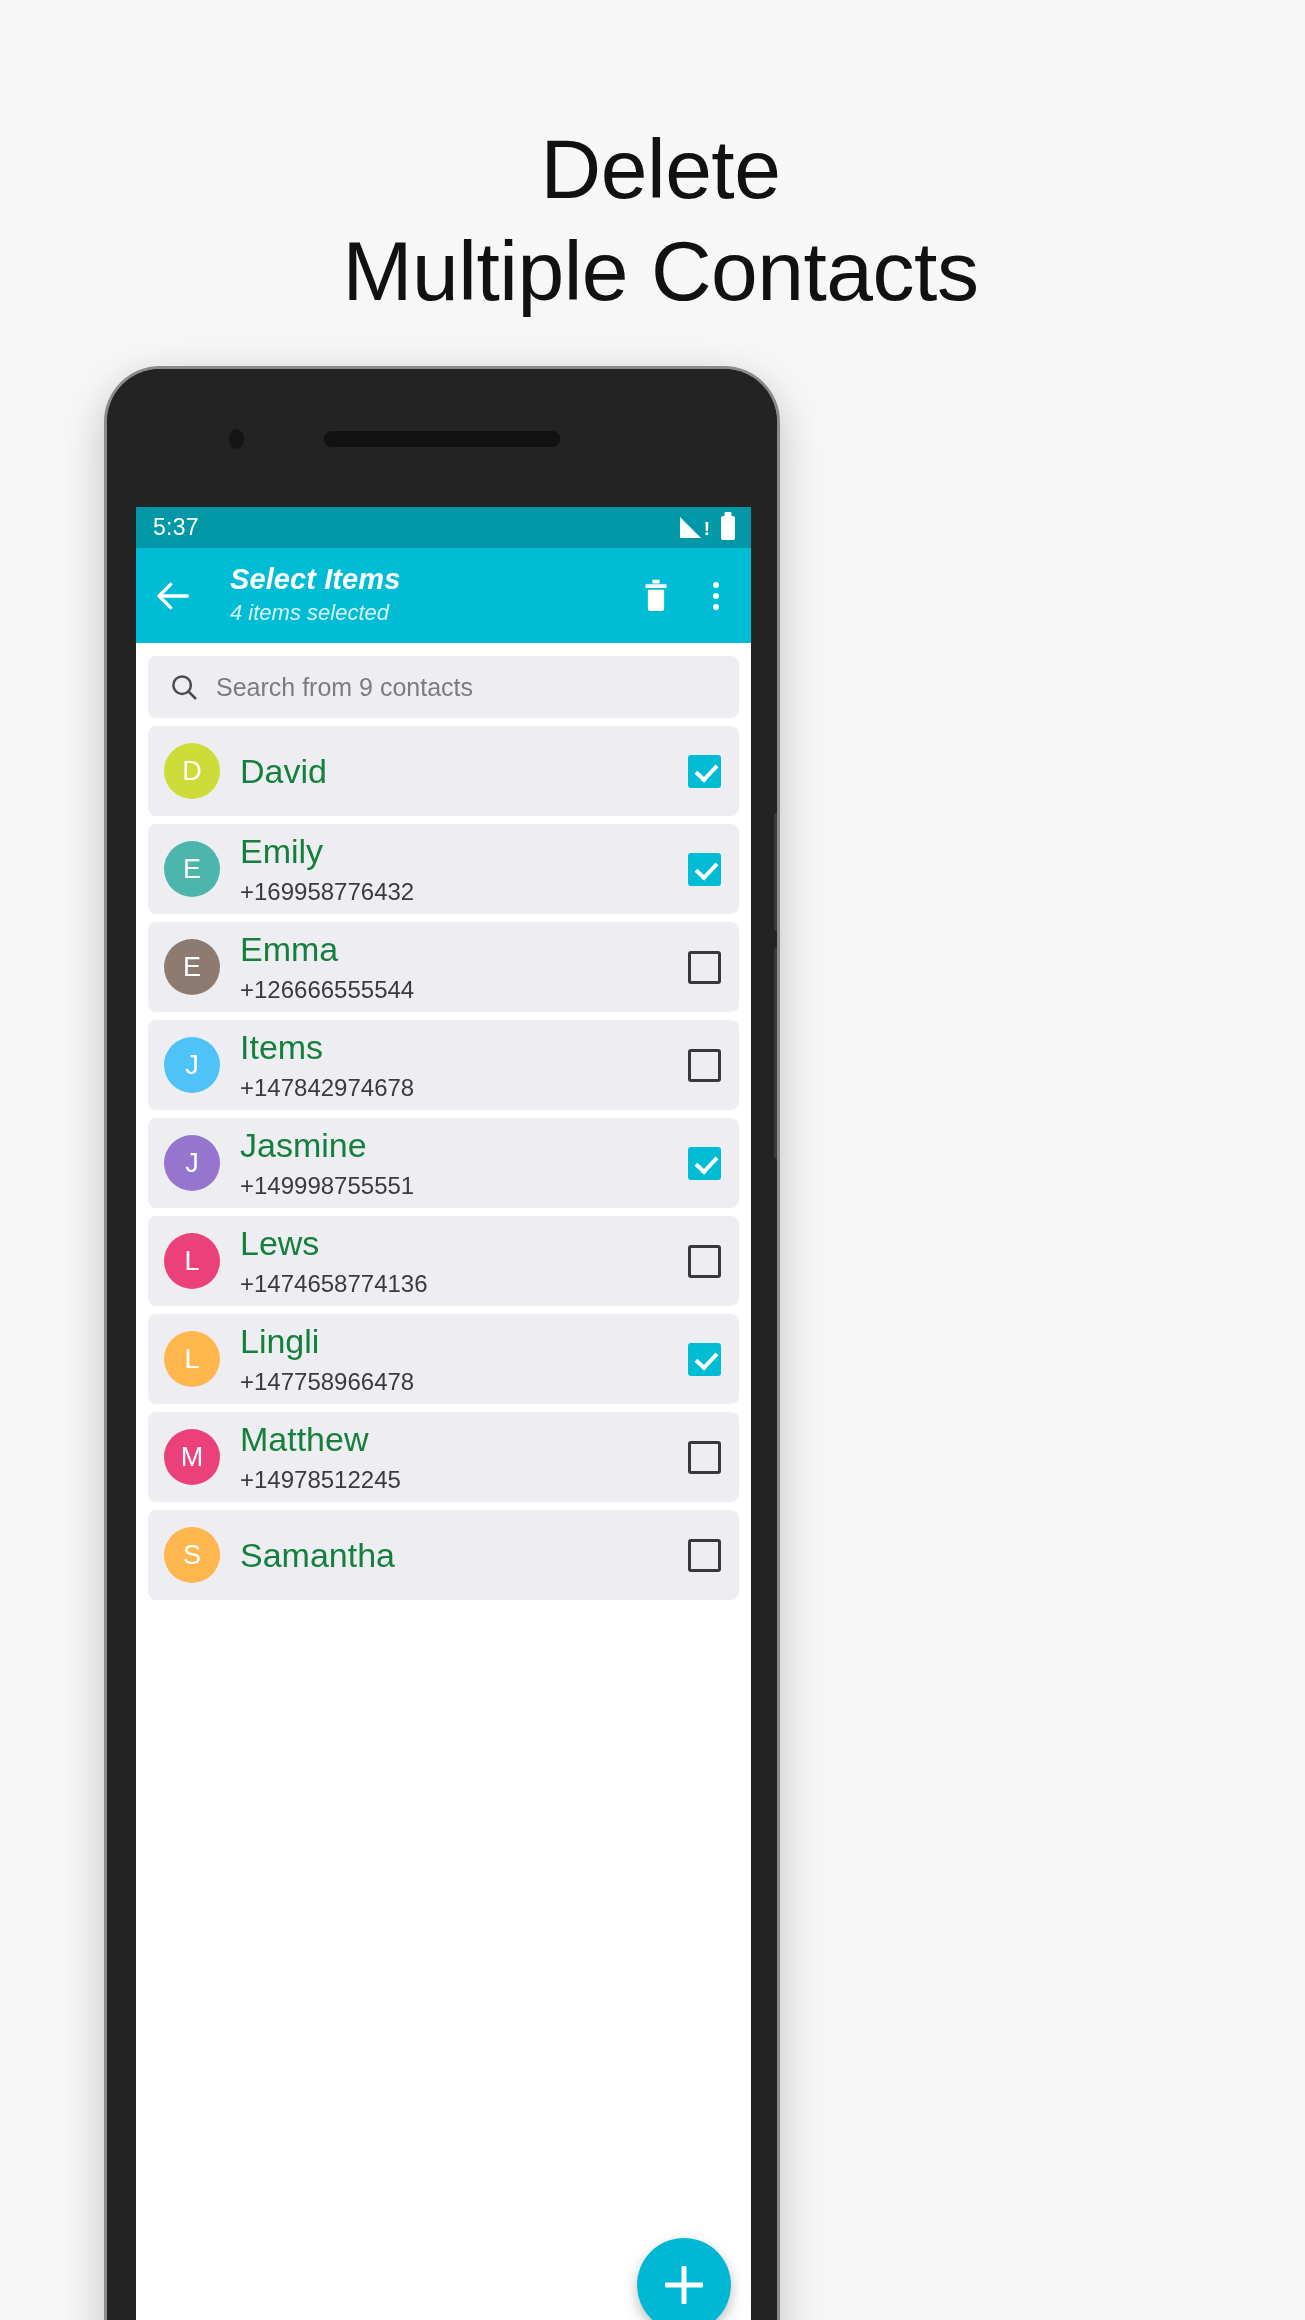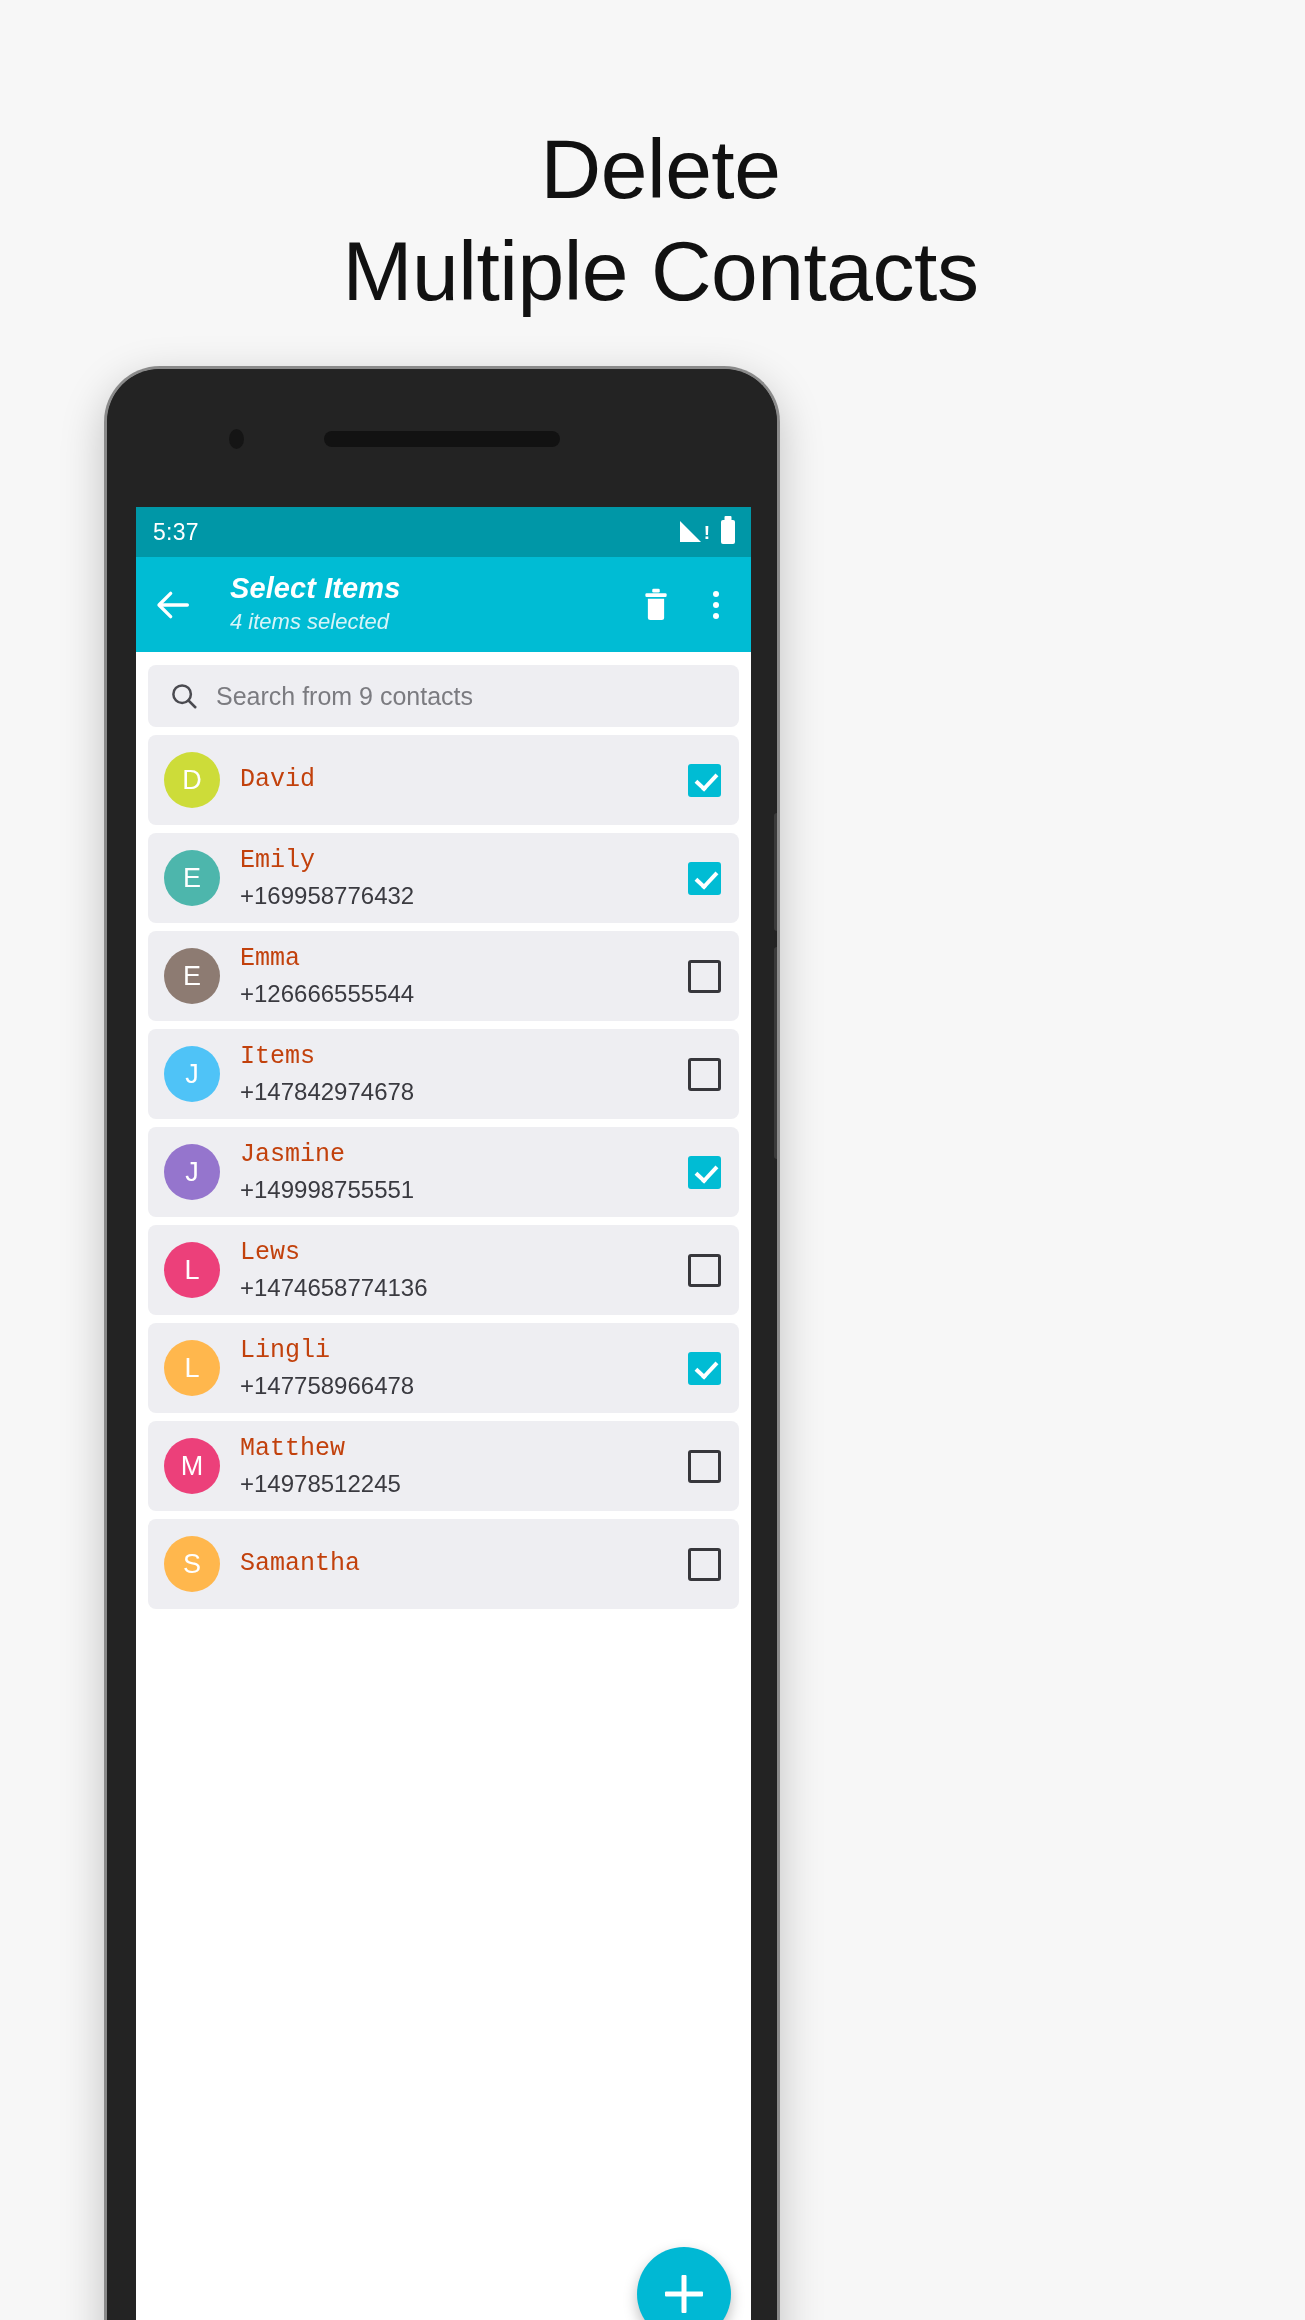--- a/index.html
+++ b/index.html
@@ -80,21 +80,21 @@
   .screen {
     position:absolute;
     left:29px; top:138px;
     width:615px; height:1852px;
     background:#ffffff;
     overflow:hidden;
   }
 
   
   .status-bar {
-    height:50px;
+    height:41px;
     background:#0097a7;
     display:flex;
     align-items:center;
     justify-content:space-between;
     padding:0 16px 0 17px;
   }
   .status-time {
     color:#ffffff;
     font-size:23px;
     font-weight:400;
@@ -248,25 +248,24 @@
     font-weight:400;
   }
   .contact-texts {
     flex:1 1 auto;
     margin-left:20px;
     display:flex;
     flex-direction:column;
     justify-content:center;
   }
   .contact-name {
-    color:#c2410c;
-    font-size:25px;
+    color:#15803d;
+    font-size:34px;
     font-weight:400;
     line-height:1.2;
-    font-family:Liberation Mono, monospace;
   }
   .contact-phone {
     color:#3a3a40;
     font-size:24px;
     font-weight:400;
     line-height:1.25;
     margin-top:5px;
   }
   .checkbox {
     flex:0 0 auto;

